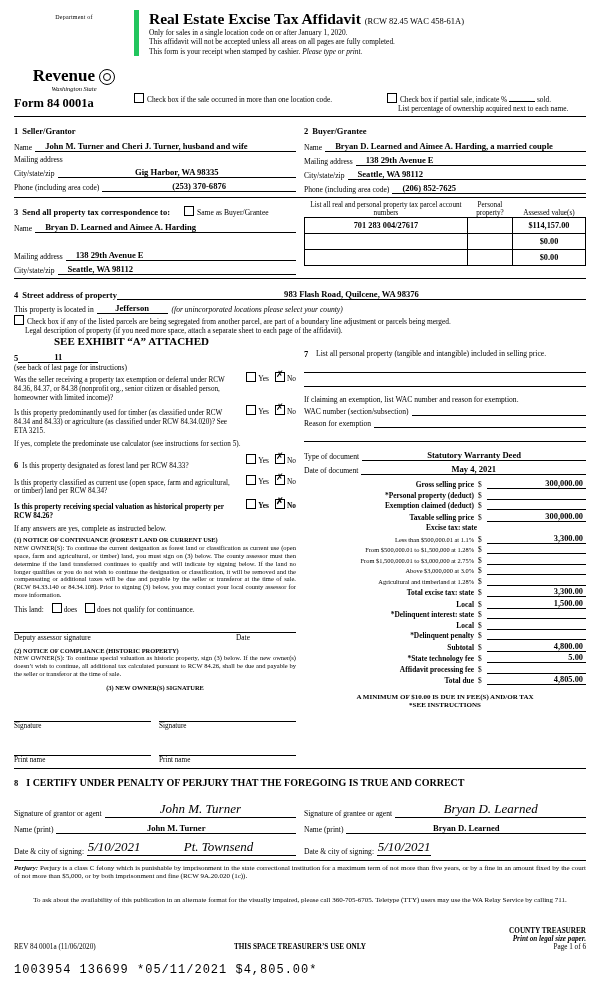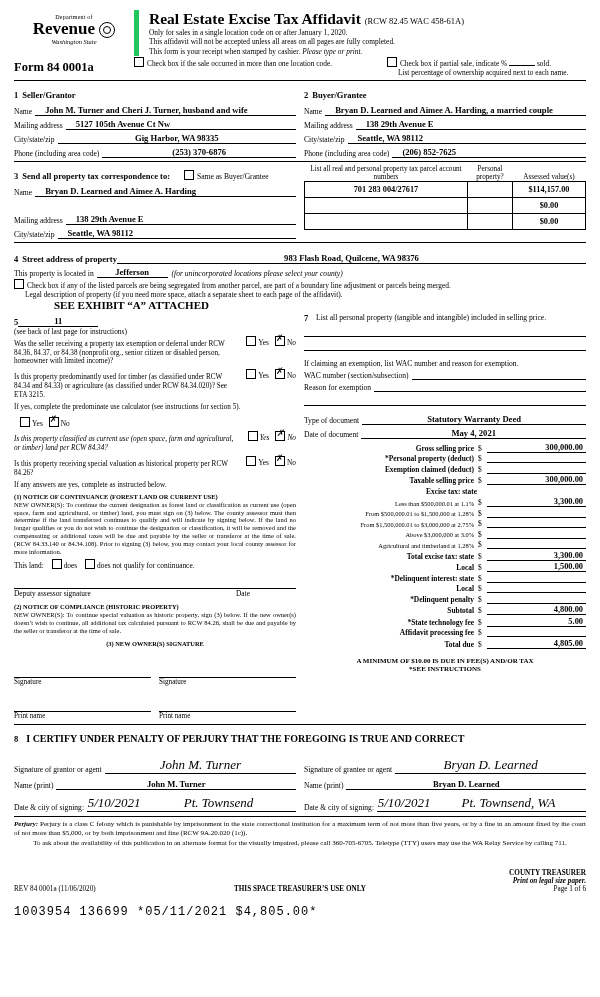--- a/index.html
+++ b/index.html
@@ -1,21 +1,21 @@
 <!DOCTYPE html>
 <html><head>
 <meta charset="utf-8">
 <style>
   html,body{margin:0;padding:0;background:#fff;}
   body{width:600px;height:997px;font-family:"Liberation Serif",serif;color:#000;position:relative;}
   .page{position:relative;width:600px;height:997px;box-sizing:border-box;padding:10px 14px;}
   .hdr{display:flex;align-items:flex-start;}
   .logo{width:120px;flex:0 0 120px;padding-top:4px;}
   .logo .dept{font-size:6px;letter-spacing:.2px;text-align:center;}
-  .logo .rev{font-size:17px;font-weight:bold;font-family:"Liberation Serif",serif;text-align:center;line-height:1;}
+  .logo .rev{font-size:17px;font-weight:bold;font-family:"Liberation Serif",serif;text-align:center;line-height:1;margin-top:47px;}
   .logo .wa{font-size:6.5px;text-align:center;font-style:italic;}
   .logo .seal{display:inline-block;width:14px;height:14px;border:1.2px solid #000;border-radius:50%;vertical-align:middle;position:relative;}
   .logo .seal:after{content:"";position:absolute;left:3px;top:3px;width:6px;height:6px;border:1px solid #000;border-radius:50%;}
   .titlebox{flex:1;border-left:5px solid #22c55e;padding-left:10px;}
   .title{font-size:15.5px;font-weight:bold;}
   .title .sub{font-size:8.5px;font-weight:normal;}
   .tline{font-size:7.4px;line-height:1.25;}
   .tline i{font-style:italic;text-align:center;}
   .formno{font-size:12.5px;font-weight:bold;margin-top:4px;}
   .row1{display:flex;align-items:flex-start;gap:4px;margin-top:1px;}
@@ -102,21 +102,20 @@
 
   <div class="cols">
     <div class="col">
       <div><span class="secnum">1</span> <span class="secnum">Seller/Grantor</span></div>
       <div class="frow">
           <span class="lbl">Name</span>
           <span class="fill val">John M. Turner and Cheri J. Turner, husband and wife</span>
         </div>
       <div class="frow">
           <span class="lbl">Mailing address</span>
-          <span class="fill val">5127 105th Avenue Ct Nw</span>
         </div>
       <div class="frow">
           <span class="lbl">City/state/zip</span>
           <span class="fill val center">Gig Harbor, WA 98335</span>
         </div>
       <div class="frow">
           <span class="lbl">Phone (including area code)</span>
           <span class="fill val center">(253) 370-6876</span>
         </div>
     </div>
@@ -218,27 +217,28 @@
         <div class="yn"><span class="ynbox"></span>Yes<span class="ynbox x"></span>No</div>
       </div>
       <div class="q" style="margin-top:3px;">
         <div class="qt qline">Is this property predominantly used for timber (as classified under RCW 84.34 and 84.33) or agriculture (as classified under RCW 84.34.020)? See ETA 3215.</div>
         <div class="yn"><span class="ynbox"></span>Yes<span class="ynbox x"></span>No</div>
       </div>
       <div class="qline">If yes, complete the predominate use calculator (see instructions for section 5).</div>
 
       <div style="margin-top:5px;">
         <div class="q">
+          <div class="qt"><span class="secnum">6</span> <span class="qline" style="display:inline">Is this property designated as forest land per RCW 84.33?</span></div>
           <div class="yn"><span class="ynbox"></span>Yes<span class="ynbox x"></span>No</div>
         </div>
-        <div class="q" style="margin-top:3px;font-style:italic;">
+        <div class="q" style="margin-top:3px;">
           <div class="qt qline">Is this property classified as current use (open space, farm and agricultural, or timber) land per RCW 84.34?</div>
           <div class="yn"><span class="ynbox"></span>Yes<span class="ynbox x"></span>No</div>
         </div>
-        <div class="q" style="margin-top:3px;">
+        <div class="q" style="margin-top:3px;font-weight:bold;">
           <div class="qt qline">Is this property receiving special valuation as historical property per RCW 84.26?</div>
           <div class="yn"><span class="ynbox"></span>Yes<span class="ynbox x"></span>No</div>
         </div>
         <div class="qline">If any answers are yes, complete as instructed below.</div>
         <div class="tiny bold" style="margin-top:3px;">(1) NOTICE OF CONTINUANCE (FOREST LAND OR CURRENT USE)</div>
         <div class="para">NEW OWNER(S): To continue the current designation as forest land or classification as current use (open space, farm and agricultural, or timber) land, you must sign on (3) below. The county assessor must then determine if the land transferred continues to qualify and will indicate by signing below. If the land no longer qualifies or you do not wish to continue the designation or classification, it will be removed and the compensating or additional taxes will be due and payable by the seller or transferor at the time of sale. (RCW 84.33.140 or 84.34.108). Prior to signing (3) below, you may contact your local county assessor for more information.</div>
         <div class="small" style="margin-top:4px;">
           <span>This land:</span>
           <span class="ynbox"></span><span>does</span>
           <span class="ynbox"></span><span>does not qualify for continuance.</span>
@@ -441,33 +441,32 @@
           <div class="frow">
             <span class="lbl" style="white-space:nowrap;">Date &amp; city of signing:</span>
             <span class="fill sig center" style="max-width:54px;">5/10/2021</span>
             <span class="fill sig center">Pt. Townsend</span>
           </div>
         </div>
       <div class="sigcell">
           <div class="frow">
             <span class="lbl" style="white-space:nowrap;">Date &amp; city of signing:</span>
             <span class="fill sig center" style="max-width:54px;">5/10/2021</span>
-            <span class="fill sig center">Pt. Townsend, WA</span>
           </div>
         </div>
     </div>
   </div>
 
   <div class="hr" style="margin-top:4px;"></div>
 
   <div class="para" style="font-size:7px;">
     <span class="bold ital">Perjury:</span>
     <span>Perjury is a class C felony which is punishable by imprisonment in the state correctional institution for a maximum term of not more than five years, or by a fine in an amount fixed by the court of not more than $5,000, or by both imprisonment and fine (RCW 9A.20.020 (1c)).</span>
   </div>
-  <div class="para center" style="font-size:7px;margin-top:2px;">To ask about the availability of this publication in an alternate format for the visually impaired, please call 360-705-6705. Teletype (TTY) users may use the WA Relay Service by calling 711.</div>
+  <div class="para center" style="font-size:7px;margin-top:16px;">To ask about the availability of this publication in an alternate format for the visually impaired, please call 360-705-6705. Teletype (TTY) users may use the WA Relay Service by calling 711.</div>
 
   <div style="margin-top:22px;display:flex;align-items:flex-end;">
     <div class="footer" style="flex:1;">REV 84 0001a (11/06/2020)</div>
     <div class="footer bold" style="flex:1.2;text-align:center;">THIS SPACE TREASURER’S USE ONLY</div>
     <div style="flex:1;text-align:right;">
       <div class="footer bold">COUNTY TREASURER</div>
       <div class="footer bold ital">Print on legal size paper.</div>
       <div class="footer">Page 1 of 6</div>
     </div>
   </div>

